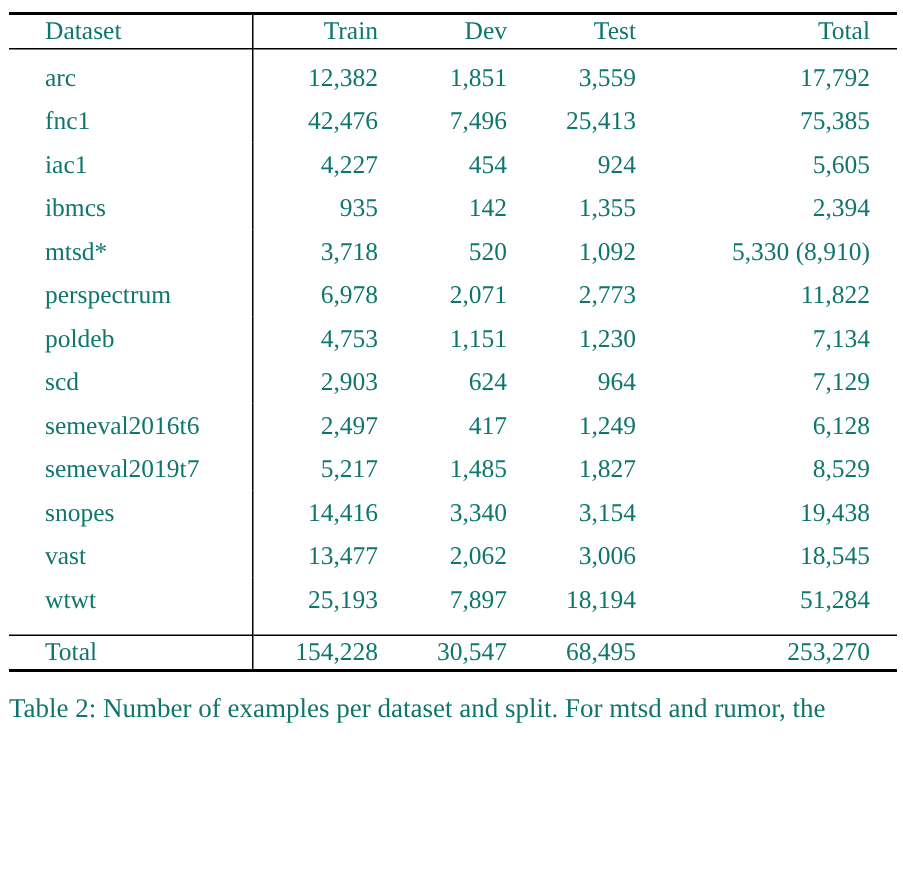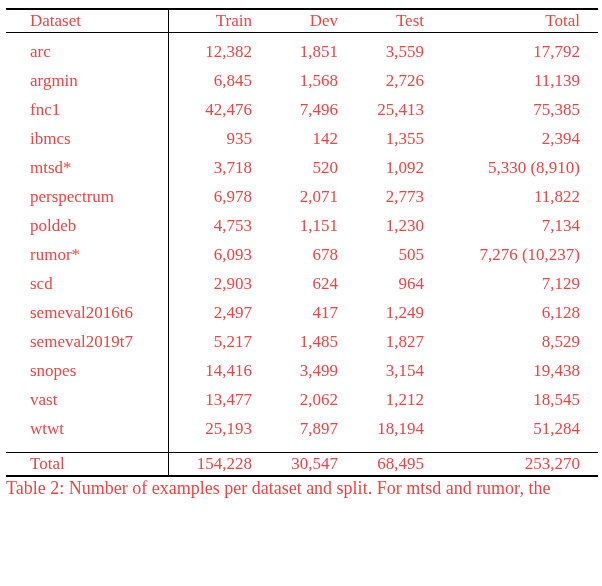--- a/index.html
+++ b/index.html
@@ -5,21 +5,21 @@
   html, body {
     margin: 0;
     padding: 0;
     background: #ffffff;
   }
   .page {
     position: relative;
     width: 602px;
     height: 586px;
     background: #ffffff;
-    color: #ef4444;
+    color: #0f766e;
     font-family: "Liberation Serif", "DejaVu Serif", serif;
     overflow: hidden;
   }
   table.stats {
     border-collapse: collapse;
     table-layout: fixed;
     width: 592px;
     margin: 8px 4px 0 6px;
     border-top: 2px solid #000;
     border-bottom: 2px solid #000;
@@ -69,21 +69,21 @@
   tbody tr:last-child td { padding-bottom: 9px; }
 
   tfoot td {
     border-top: 1px solid #000;
     line-height: 22px;
     padding-top: 8px;
     padding-bottom: 9px;
   }
 
   .caption {
-    margin: 0 4px 0 6px;
+    margin: 13px 4px 0 6px;
     width: 592px;
     font-size: 18px;
     line-height: 22px;
     white-space: nowrap;
     overflow: hidden;
   }
 </style>
 </head>
 <body>
 
@@ -109,34 +109,34 @@
     <tbody>
 
     <tr>
           <td>arc</td>
           <td>12,382</td>
           <td>1,851</td>
           <td>3,559</td>
           <td>17,792</td>
         </tr>
         <tr>
-          <td>argmin</td>
-          <td>6,845</td>
-          <td>1,568</td>
-          <td>2,726</td>
-          <td>11,139</td>
-        </tr>
-        <tr>
           <td>fnc1</td>
           <td>42,476</td>
           <td>7,496</td>
           <td>25,413</td>
           <td>75,385</td>
         </tr>
         <tr>
+          <td>iac1</td>
+          <td>4,227</td>
+          <td>454</td>
+          <td>924</td>
+          <td>5,605</td>
+        </tr>
+        <tr>
           <td>ibmcs</td>
           <td>935</td>
           <td>142</td>
           <td>1,355</td>
           <td>2,394</td>
         </tr>
         <tr>
           <td>mtsd*</td>
           <td>3,718</td>
           <td>520</td>
@@ -151,27 +151,20 @@
           <td>11,822</td>
         </tr>
         <tr>
           <td>poldeb</td>
           <td>4,753</td>
           <td>1,151</td>
           <td>1,230</td>
           <td>7,134</td>
         </tr>
         <tr>
-          <td>rumor*</td>
-          <td>6,093</td>
-          <td>678</td>
-          <td>505</td>
-          <td>7,276 (10,237)</td>
-        </tr>
-        <tr>
           <td>scd</td>
           <td>2,903</td>
           <td>624</td>
           <td>964</td>
           <td>7,129</td>
         </tr>
         <tr>
           <td>semeval2016t6</td>
           <td>2,497</td>
           <td>417</td>
@@ -181,29 +174,29 @@
         <tr>
           <td>semeval2019t7</td>
           <td>5,217</td>
           <td>1,485</td>
           <td>1,827</td>
           <td>8,529</td>
         </tr>
         <tr>
           <td>snopes</td>
           <td>14,416</td>
-          <td>3,499</td>
+          <td>3,340</td>
           <td>3,154</td>
           <td>19,438</td>
         </tr>
         <tr>
           <td>vast</td>
           <td>13,477</td>
           <td>2,062</td>
-          <td>1,212</td>
+          <td>3,006</td>
           <td>18,545</td>
         </tr>
         <tr>
           <td>wtwt</td>
           <td>25,193</td>
           <td>7,897</td>
           <td>18,194</td>
           <td>51,284</td>
         </tr>
       </tbody>

